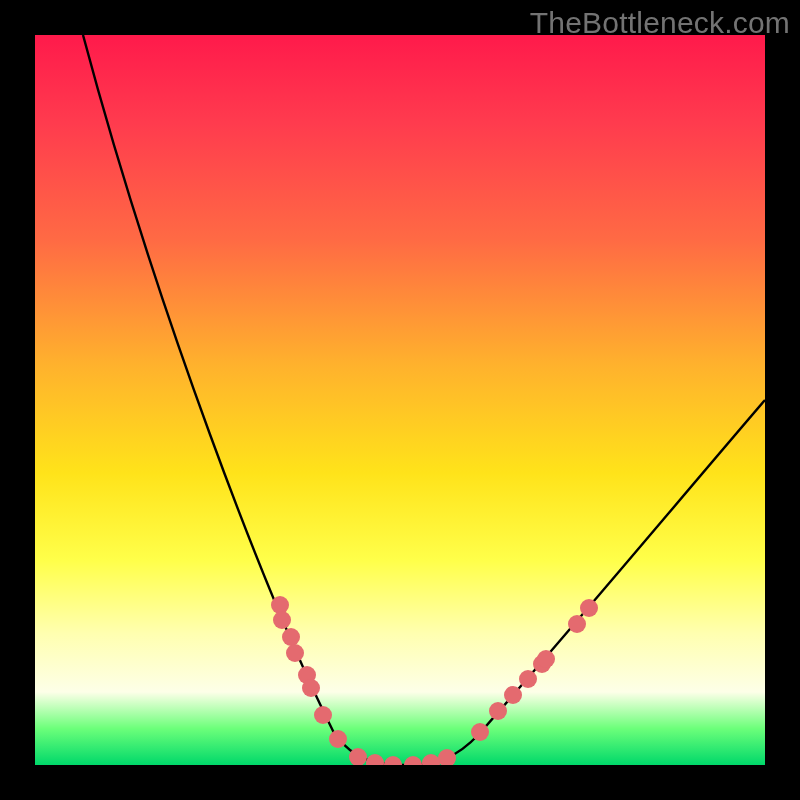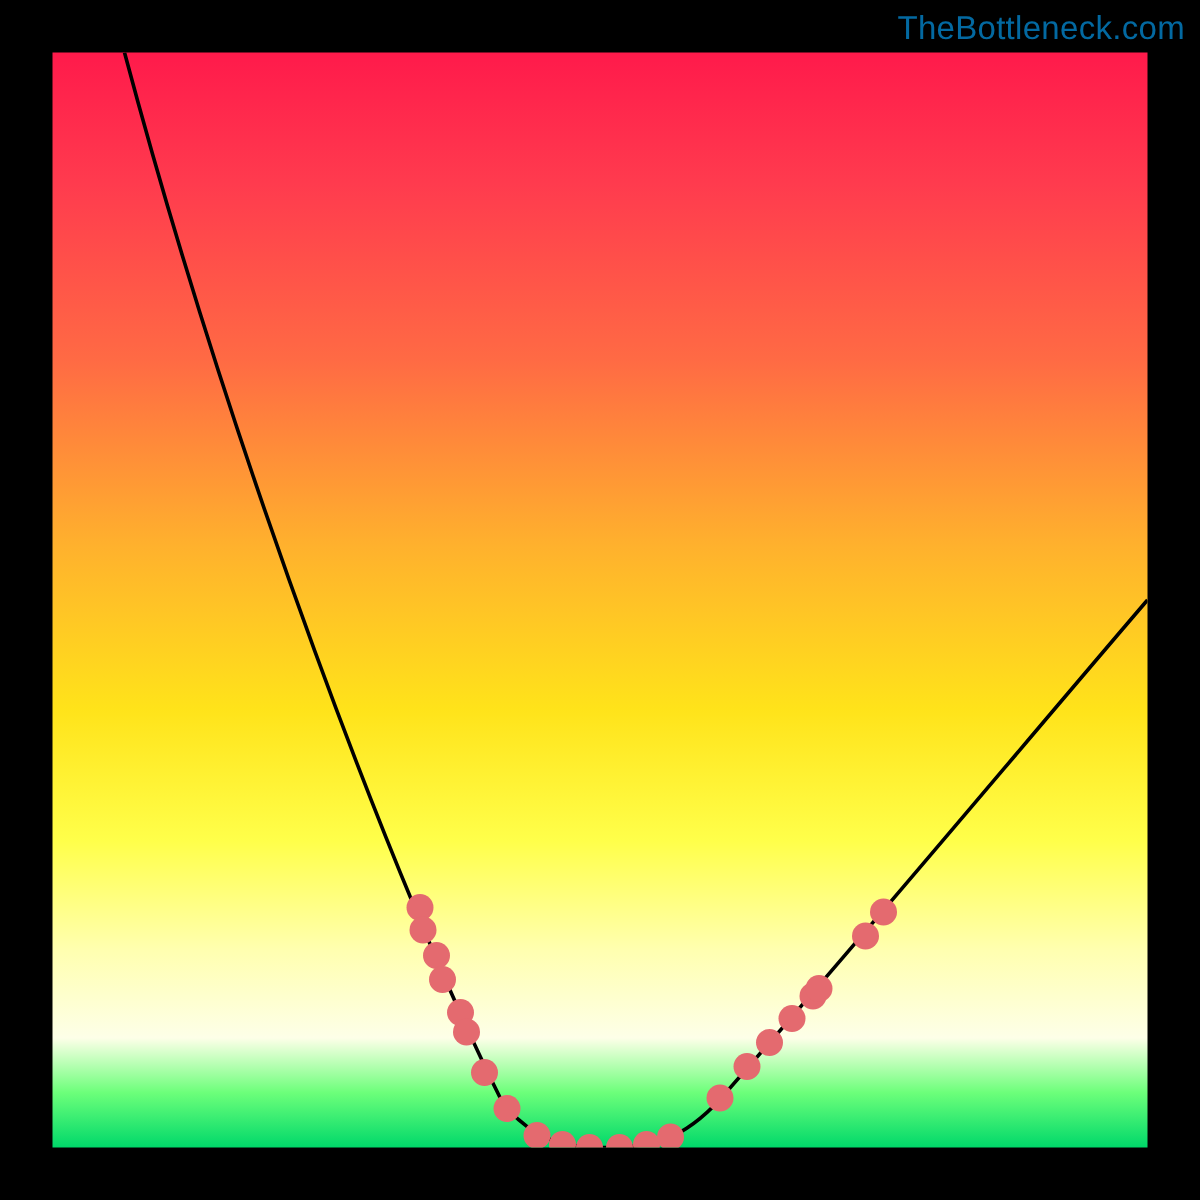--- a/index.html
+++ b/index.html
@@ -35,22 +35,22 @@
       #ffffb0 82%,
       #fdffe8 90%,
       #6cff7a 95%,
       #00d86a 100%
     );
   }
   .watermark {
     position: absolute;
     top: 6px;
     right: 10px;
-    color: #0369a1;
-    font-size: 22px;
+    color: #737373;
+    font-size: 30px;
     font-weight: 500;
     letter-spacing: 0.2px;
   }
   svg.curve {
     position: absolute;
     left: 0;
     top: 0;
     width: 730px;
     height: 730px;
   }

